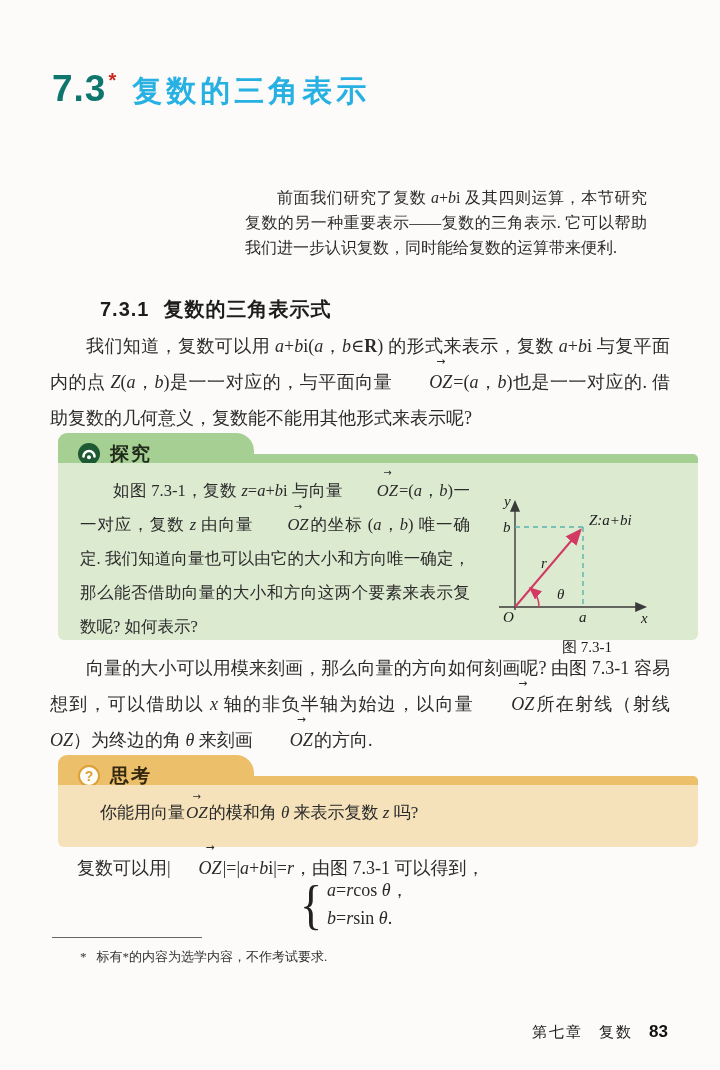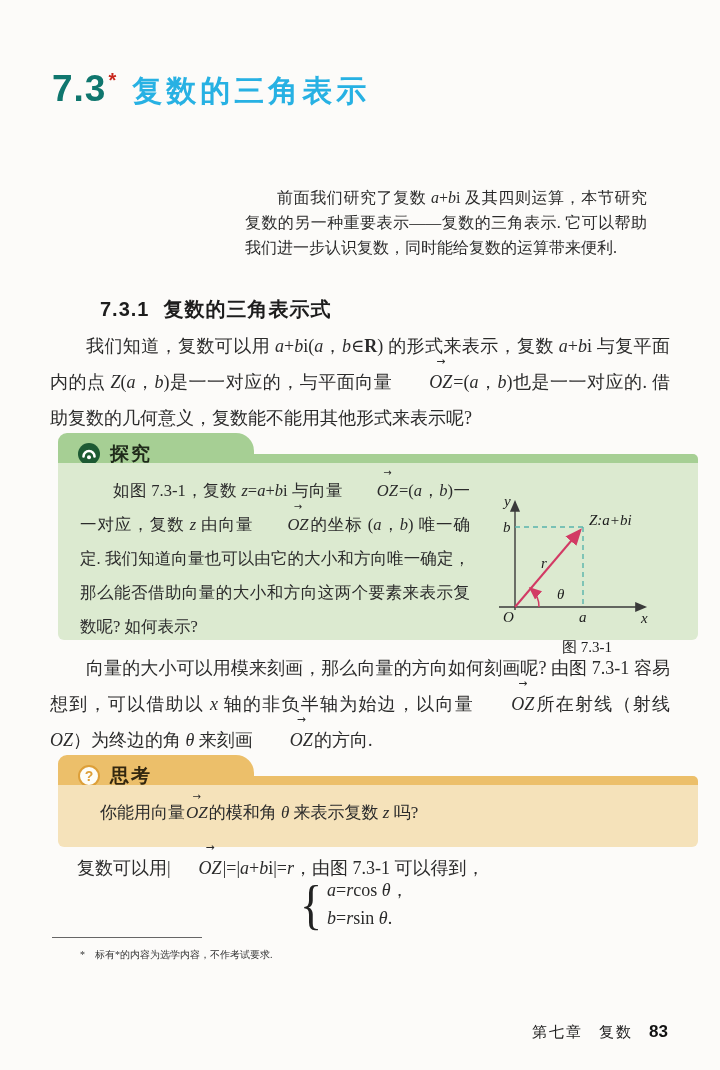--- a/index.html
+++ b/index.html
@@ -50,21 +50,21 @@
   
   .figwrap{position:absolute;right:18px;top:29px;width:185px;height:173px;}
   .fig-label{font-style:italic;font-size:15px;fill:#1d1d1d;font-family:"Liberation Serif",serif;}
   .fig-caption{font-size:15px;fill:#1d1d1d;font-family:"Liberation Serif",serif;}
   
   .cases{left:300px;top:876px;display:flex;align-items:center;}
   .brace{font-size:46px;font-weight:400;transform:scaleY(1.18);transform-origin:center;margin-right:5px;color:#222;}
   .case-lines{font-size:18px;line-height:28px;}
   
   .footnote-rule{left:52px;top:937px;width:150px;border-top:1.5px solid #666;height:0;}
-  .footnote{left:80px;top:948px;font-size:10px;color:#333;}
+  .footnote{left:80px;top:948px;font-size:13px;color:#333;}
   .footnote .mark{margin-right:10px;}
   .pagefooter{top:984px;right:52px;display:flex;align-items:baseline;font-family:"Liberation Sans","DejaVu Sans",sans-serif;}
   .pagefooter .chap{font-size:15px;color:#222;letter-spacing:2px;margin-top:39px;}
   .pagefooter .subj{font-size:15px;color:#222;margin-left:16px;letter-spacing:2px;}
   .pagefooter .pnum{font-size:17px;font-weight:bold;color:#111;margin-left:16px;}
 </style>
 </head>
 <body>
 
 <div class="abs chapter-title">

